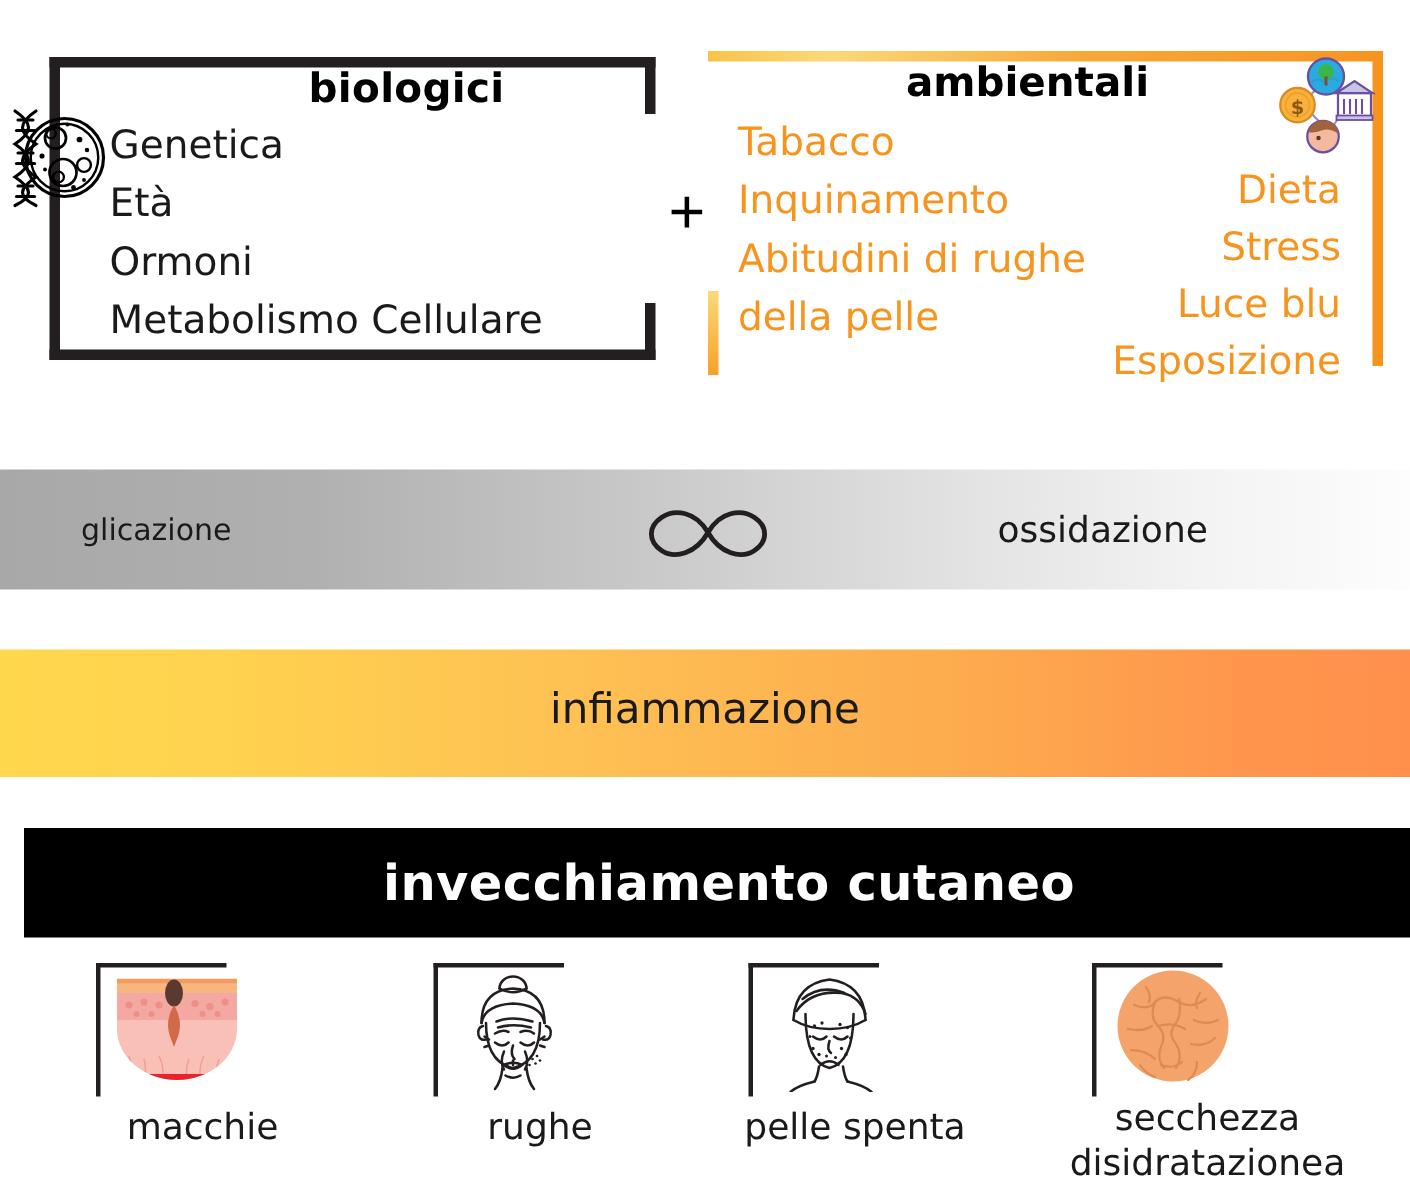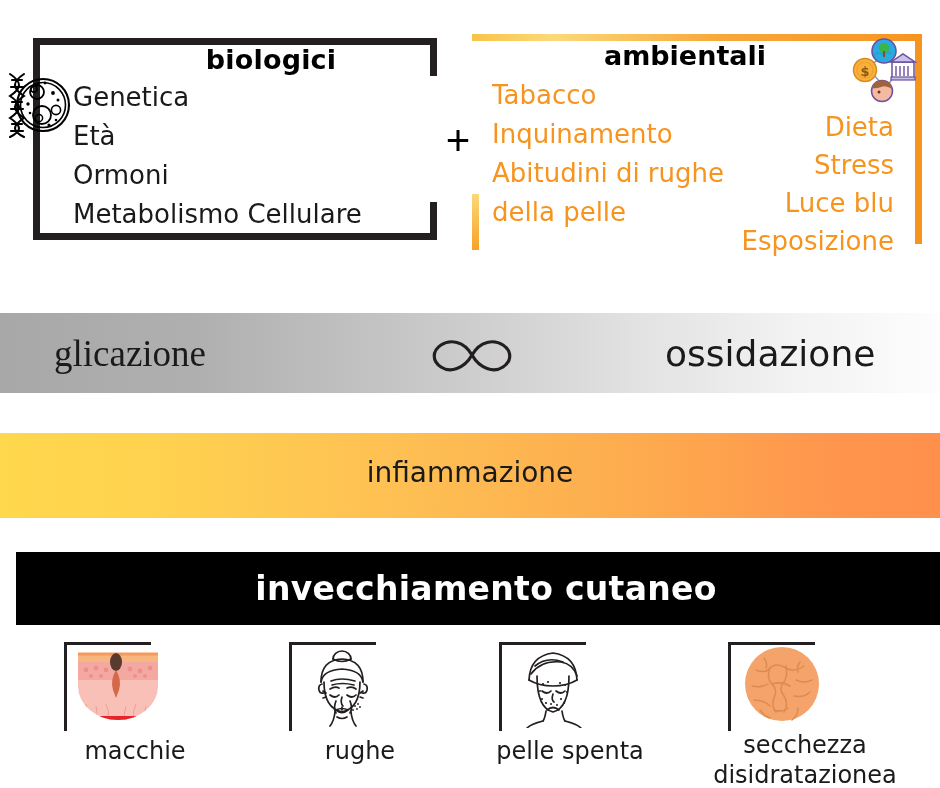--- a/index.html
+++ b/index.html
@@ -133,28 +133,28 @@
     position: absolute;
     left: 0; top: 313px;
     width: 940px; height: 80px;
     background: linear-gradient(90deg,#a8a8a8 0%,#b0b0b0 22%,#c9c9c9 46%,#e2e2e2 68%,#f2f2f2 84%,#fdfdfd 100%);
   }
   #label-glicazione {
     position: absolute;
     left: 54px; top: 0;
     height: 80px;
     display: flex; align-items: center;
-    font-size: 37px; color: #1a1a1a; font-family: Liberation Serif, serif;
+    font-size: 20px; color: #1a1a1a;
   }
   #label-ossidazione {
     position: absolute;
     left: 665px; top: 0;
     height: 80px;
     display: flex; align-items: center;
-    font-size: 36px; color: #1a1a1a;
+    font-size: 24px; color: #1a1a1a;
   }
   #infinity-icon {
     position: absolute;
     left: 422px; top: 20px;
     width: 100px; height: 44px;
   }
 
   #band-orange {
     position: absolute;
     left: 0; top: 433px;

